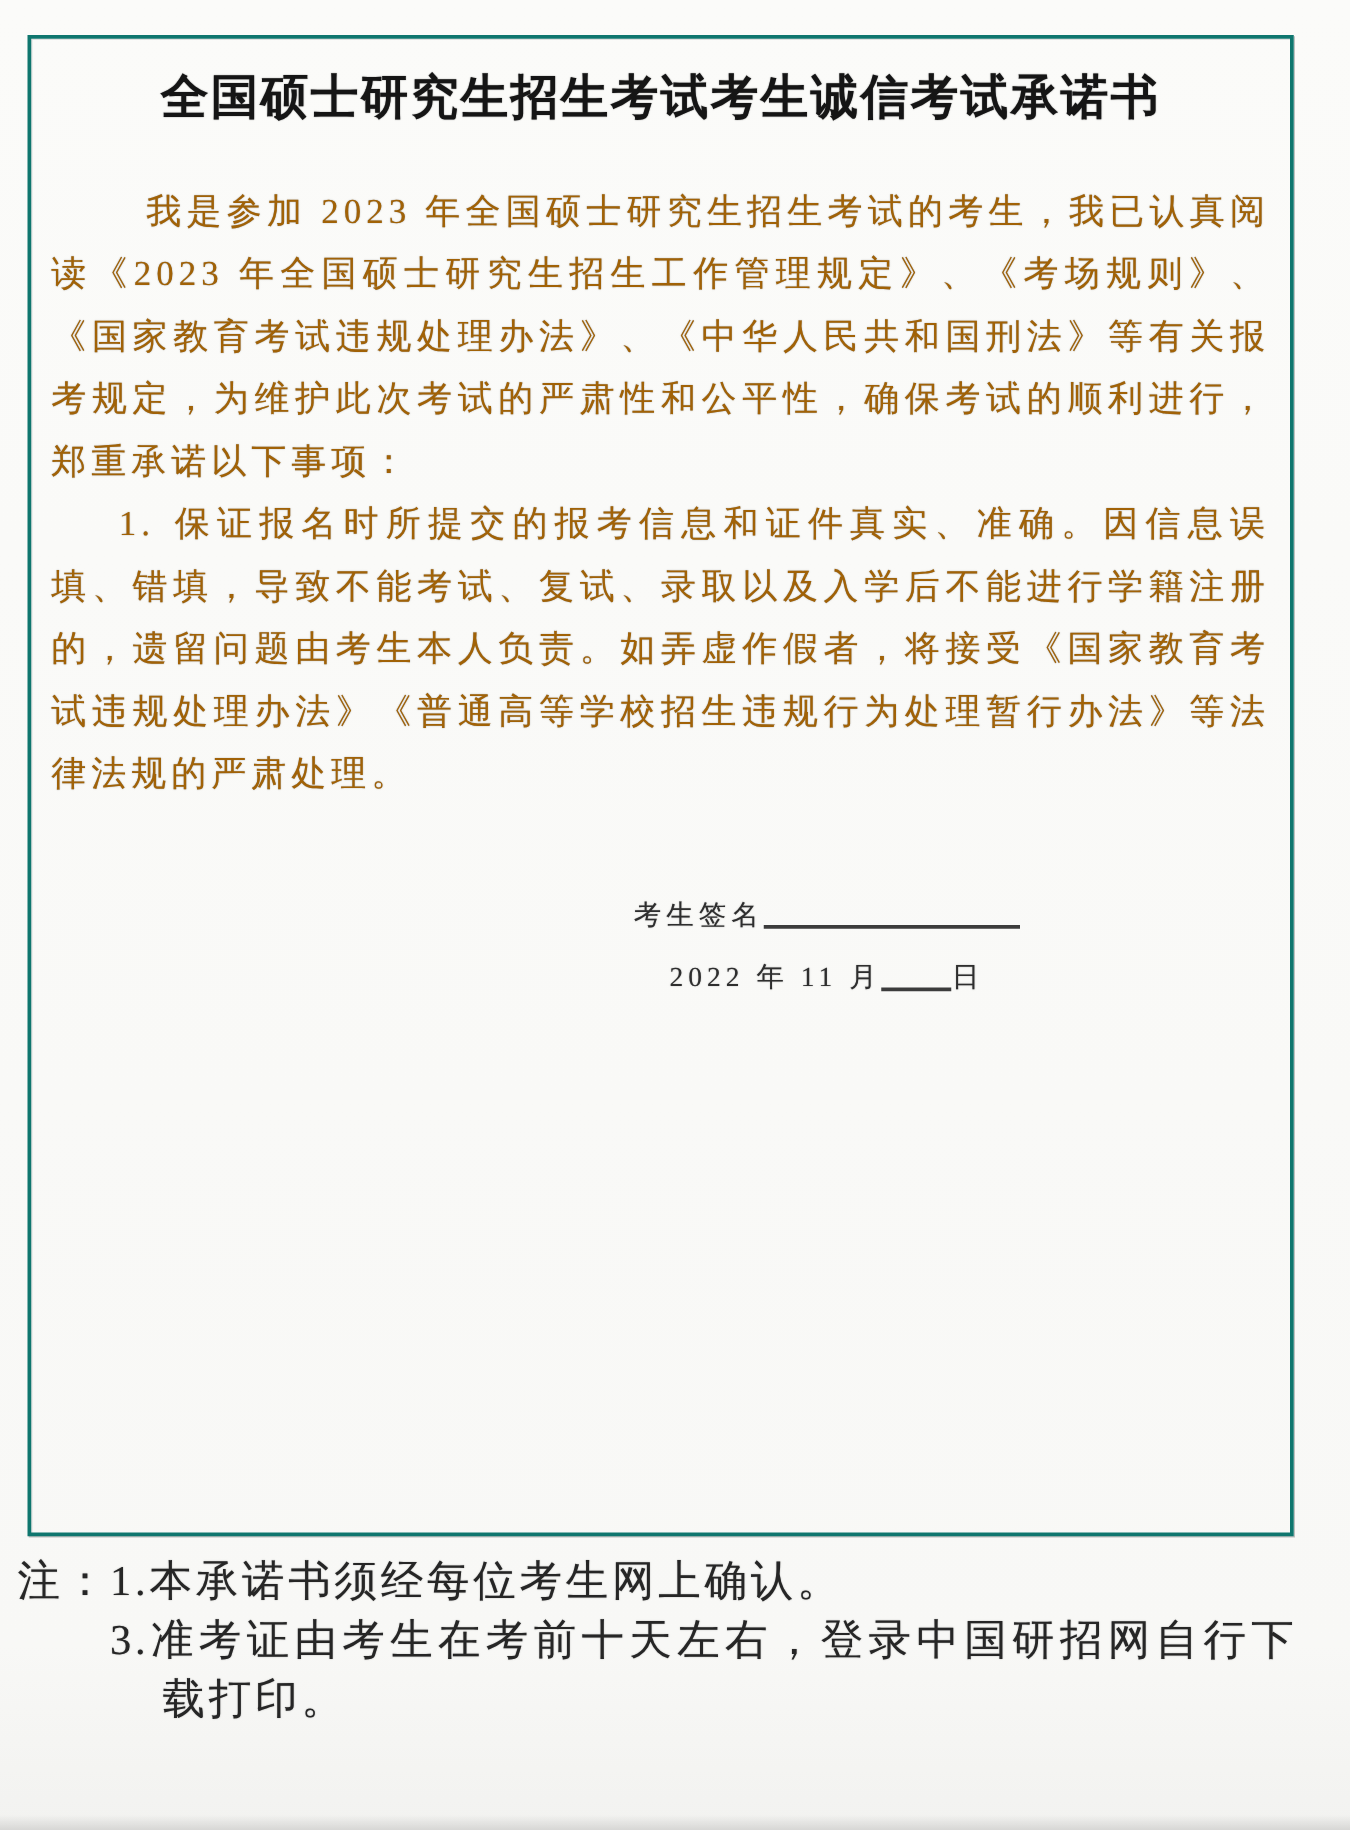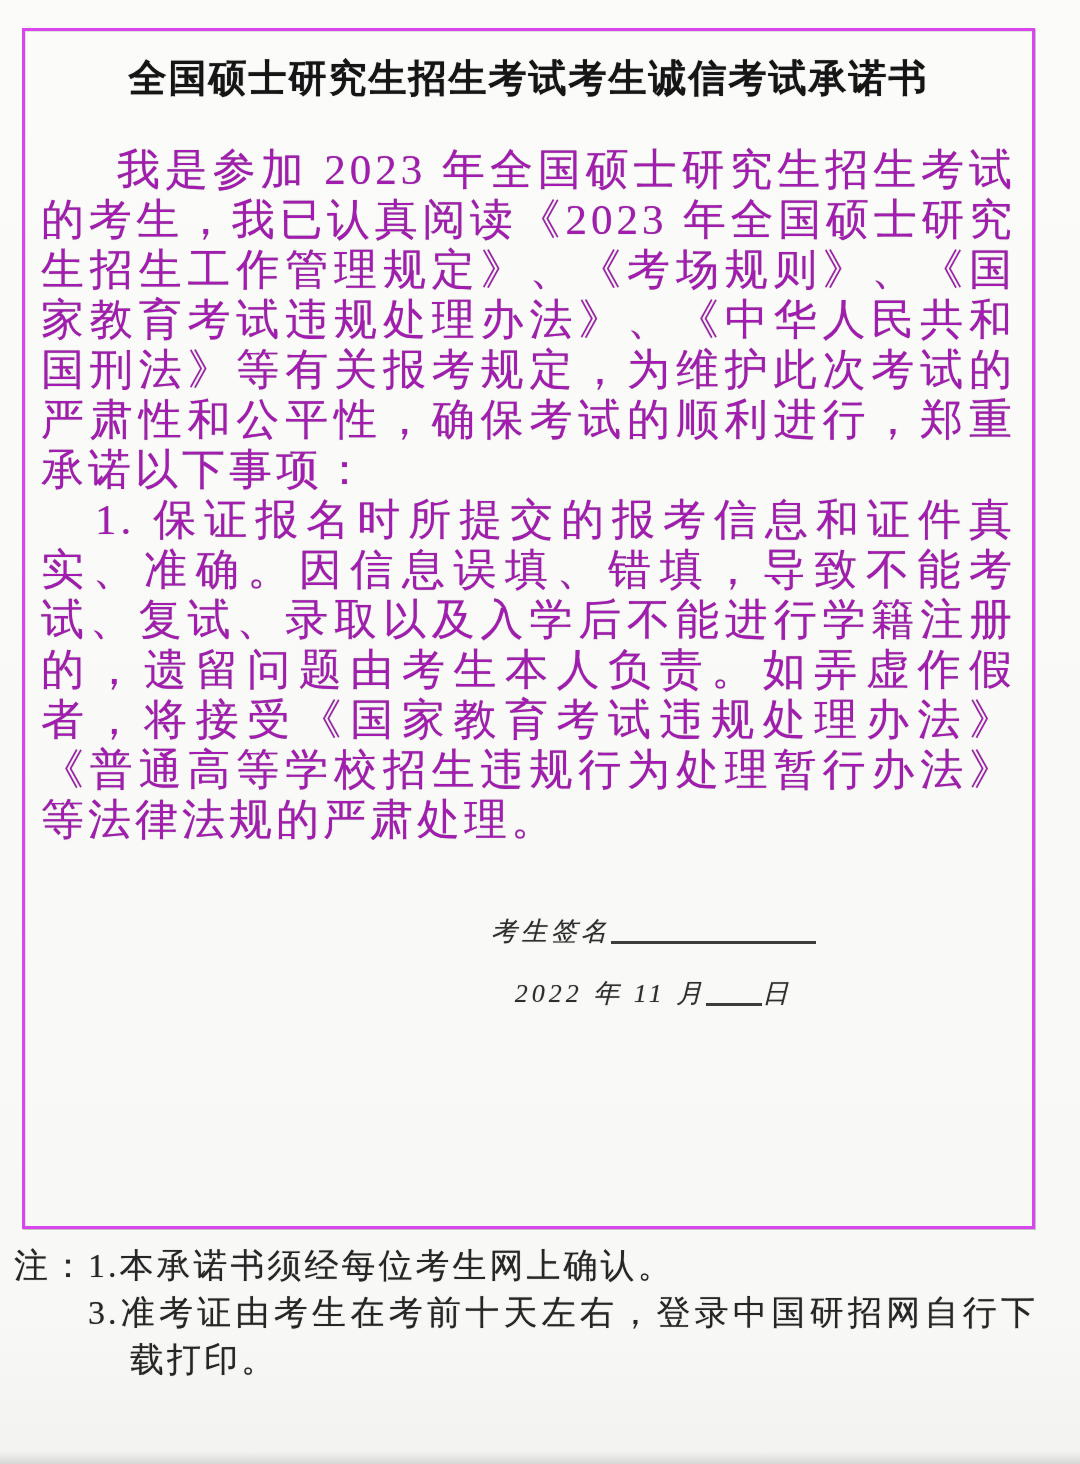--- a/index.html
+++ b/index.html
@@ -9,69 +9,68 @@
     overflow: hidden;
     background: linear-gradient(to bottom, #fbfbf9 0%, #f8f8f6 90%, #f2f2f0 100%);
     font-family: "Liberation Serif", "DejaVu Serif", serif;
   }
 
   .doc-box {
     position: absolute;
     left: 22px; top: 28px;
     width: 1013px; height: 1201px;
     box-sizing: border-box;
-    border: 3px solid #d946ef;
+    border: 3px solid #0f766e;
     box-shadow: 1px 1px 0 rgba(90,90,90,.35), inset 1px 1px 0 rgba(120,120,120,.2);
     padding: 22px 16px 0 16px;
   }
 
   .title {
     margin: 0;
     font-family: "Liberation Sans", "DejaVu Sans", sans-serif;
     font-weight: 700;
     font-size: 38px;
     line-height: 50px;
     text-align: center;
     letter-spacing: 2px;
     color: #151515;
     text-shadow: 0 0 1px rgba(20,20,20,.65);
   }
 
   .para {
     margin: 0;
-    font-size: 43px;
+    font-size: 28px;
     line-height: 50px;
     letter-spacing: 4px;
     text-align: justify;
     text-justify: inter-character;
-    color: #a21caf;
+    color: #a16207;
     text-shadow: 0 0 1px rgba(46,46,46,.5);
   }
   .intro { margin-top: 42px; text-indent: 76px; }
   .item  { text-indent: 54px; }
   .item-first .item-number { padding-right: 14px; }
 
   .underlined {
     text-decoration-thickness: 2.5px;
     text-underline-offset: 9px;
     text-decoration-color: #3a3a3a;
   }
 
   .sig-block {
     width: fit-content;
     margin: 62px 200px 0 auto;
     text-align: center;
-    font-size: 26px;
+    font-size: 22px;
     letter-spacing: 4px;
     color: #2e2e2e;
     text-shadow: 0 0 1px rgba(46,46,46,.5);
-    font-style: italic;
   }
   .sig-line, .date-line { line-height: 50px; }
-  .date-line { margin-top: 12px; }
+  .date-line { }
   .blank {
     display: inline-block;
     border-bottom: 3px solid #3c3c3c;
     height: 30px;
     vertical-align: -4px;
   }
   .sig-blank  { width: 205px; }
   .date-blank { width: 56px; }
 
   .notes {

